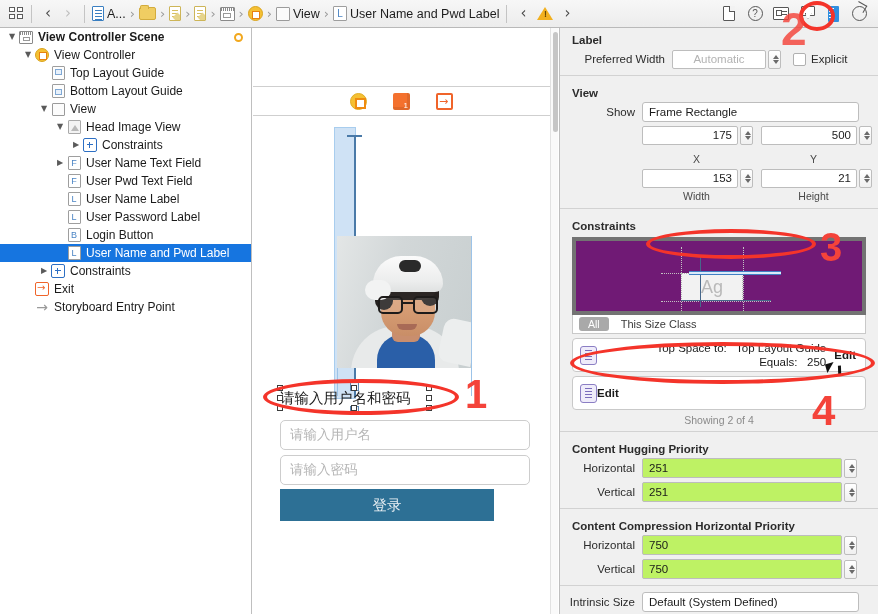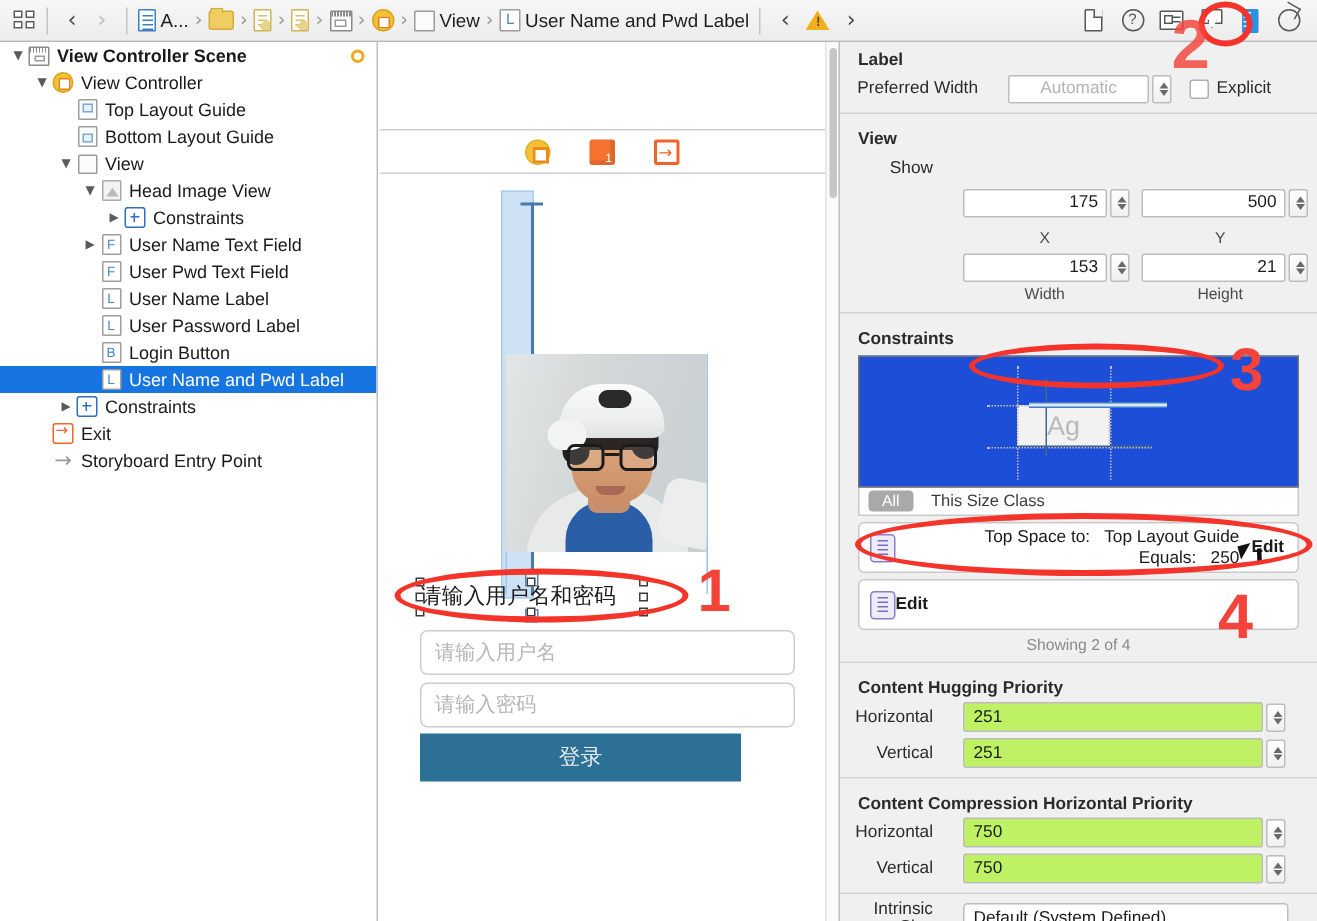--- a/index.html
+++ b/index.html
@@ -303,21 +303,21 @@
   .guide-line { position: absolute; background: #9cc3e8; width: 1px; }
 
   
   .inspector {
     position: absolute; left: 559px; top: 28px; width: 319px; height: 586px;
     background: #f0f0f0; border-left: 1px solid #bfbfbf; overflow: hidden;
   }
   .sect-title { font-size: 11.5px; font-weight: bold; color: #2b2b2b; padding: 6px 0 2px 12px; }
   .hr { height: 1px; background: #d2d2d2; margin: 5px 0; }
   .row { display: flex; align-items: center; height: 22px; margin-bottom: 2px; }
-  .rlabel { font-size: 11.5px; color: #2b2b2b; text-align: right; padding-right: 20px; }
+  .rlabel { font-size: 11.5px; color: #2b2b2b; text-align: right; padding-right: 7px; }
   .tf {
     height: 19px; border: 1px solid #bdbdbd; background: #fff; border-radius: 2px;
     font-size: 11.5px; line-height: 17px; padding: 0 5px; color: #1a1a1a;
   }
   .tf.ghost { color: #b3b3b3; text-align: center; }
   .tf.num { text-align: right; }
   .stepper {
     width: 13px; height: 19px; border: 1px solid #bdbdbd; border-radius: 2px; margin-left: 2px;
     background: linear-gradient(#fff,#f0f0f0); position: relative; flex: 0 0 13px;
   }
@@ -332,21 +332,21 @@
     font-size: 11.5px; line-height: 18px; padding-left: 6px; color: #1a1a1a; position: relative;
     display: flex; align-items: center;
   }
   .combo {
     height: 20px; border: 1px solid #bdbdbd; border-radius: 2px; background: #bef264;
     font-size: 11.5px; line-height: 18px; padding-left: 6px; color: #1a1a1a; position: relative; display:flex; align-items:center;
   }
   .sublabel { font-size: 10.5px; color: #4a4a4a; text-align: center; }
 
   .cons-diagram {
-    margin: 3px 12px 0 12px; height: 88px; background: #1d4ed8; border: 1px solid #737373; position: relative; overflow: hidden;
+    margin: 3px 12px 0 12px; height: 78px; background: #701a75; border: 4px solid #737373; position: relative; overflow: hidden;
   }
   .cd-box {
     position: absolute; left: 105px; top: 32px; width: 62px; height: 28px;
     background: #f2f2f2; border: 1px dotted #b4b4b4;
   }
   .cd-ag { position: absolute; left: 105px; top: 32px; width: 62px; height: 28px; color: #b9b9b9; font-size: 18px; text-align: center; line-height: 28px; }
   .cd-dot-v { position: absolute; width: 0; border-left: 1px dotted #c2c2c2; }
   .cd-dot-h { position: absolute; height: 0; border-top: 1px dotted #c2c2c2; }
   .cd-solid-v { position: absolute; width: 1.4px; background: #46678a; }
   .cd-solid-h { position: absolute; height: 1.4px; background: #46678a; }
@@ -680,20 +680,21 @@
       <span class="stepper"></span>
       <span class="chk" style="margin-left:12px;"></span>
       <span class="rlabel" style="text-align:left; padding:0;">Explicit</span>
     </div>
 
     <div class="hr"></div>
 
     <div class="sect-title">View</div>
     <div class="row">
       <span class="rlabel" style="width:82px;">Show</span>
+      <span class="popup" style="width:217px;">Frame Rectangle</span>
     </div>
     <div class="row" style="height:21px; margin-bottom:6px;">
       <span style="width:82px;"></span>
       <span class="tf num" style="width:96px;">175</span>
       <span class="stepper"></span>
       <span style="width:8px;"></span>
       <span class="tf num" style="width:96px;">500</span>
       <span class="stepper"></span>
     </div>
     <div class="row" style="height:14px; margin-bottom:2px;">

